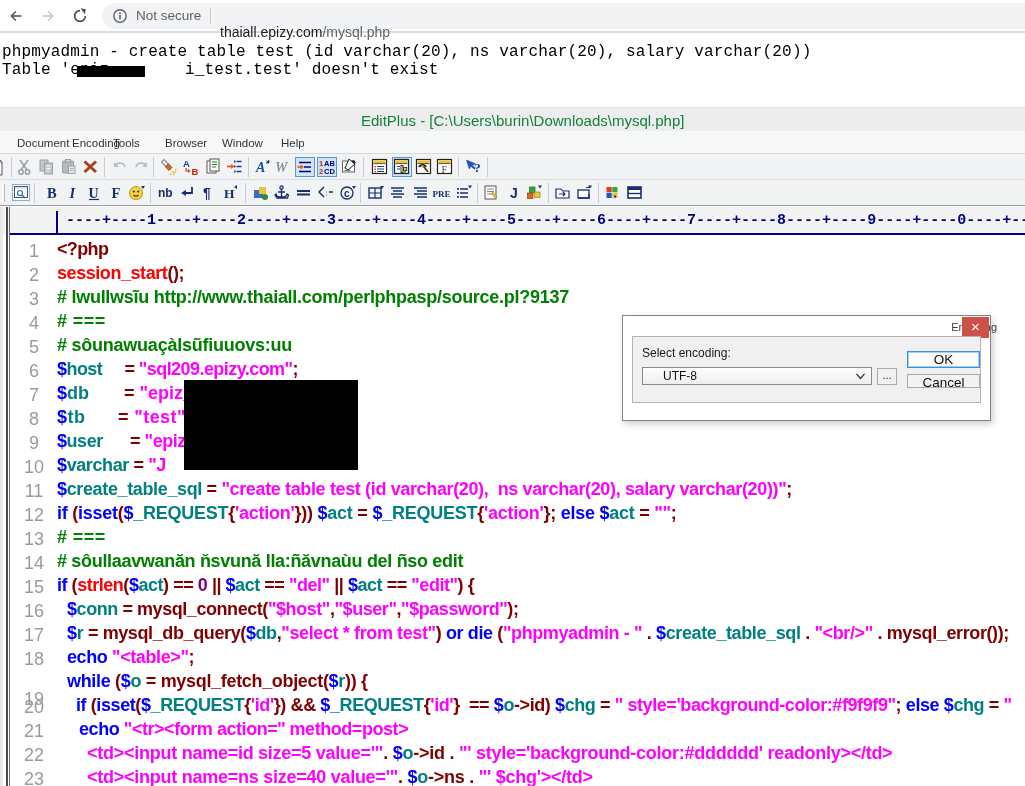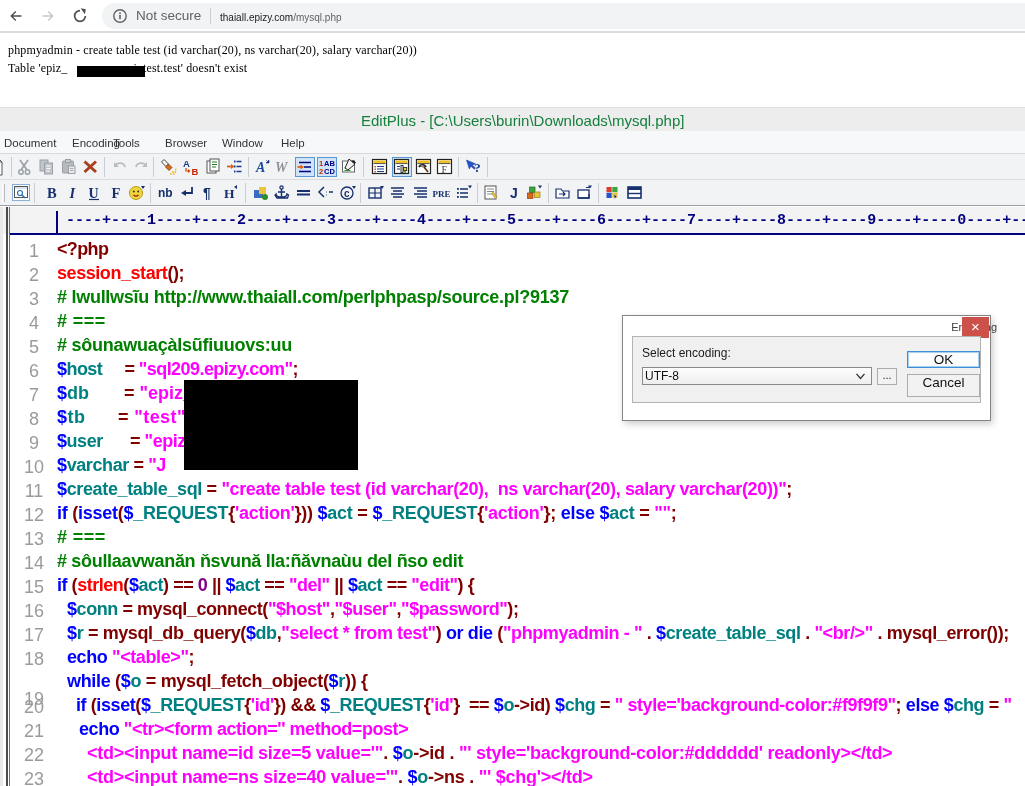--- a/index.html
+++ b/index.html
@@ -1,22 +1,22 @@
 <!DOCTYPE html>
 <html><head><meta charset="utf-8"><style>
 *{margin:0;padding:0;box-sizing:border-box}
 body{width:1025px;height:786px;position:relative;overflow:hidden;background:#fff;font-family:"Liberation Sans",sans-serif}
 .abs{position:absolute}
 #chrome{position:absolute;left:0;top:0;width:1025px;height:33px;background:#fff;border-bottom:2px solid #dadce0}
 #pill{position:absolute;left:102px;top:3px;width:940px;height:26px;border-radius:13px;background:#f1f3f4}
 #nots{position:absolute;left:136px;top:8px;font-size:13.5px;color:#5f6368}
 #urlsep{position:absolute;left:210px;top:8px;width:1px;height:16px;background:#c8cacc}
-#url{position:absolute;left:220px;top:12px;font-size:10px;color:#202124}
+#url{position:absolute;left:220px;top:24px;font-size:14px;color:#202124}
 #url i{font-style:normal;color:#5f6368}
-.serif{position:absolute;left:8px;font-family:Liberation Serif, serif;font-size:12px;letter-spacing:.15px;color:#000;white-space:pre}
+.serif{position:absolute;left:2px;font-family:Liberation Mono, monospace;font-size:16px;letter-spacing:.15px;color:#000;white-space:pre}
 #title{position:absolute;left:0;top:107px;width:1025px;height:24px;background:#ededee;border-top:1px solid #e0e0e0}
 #title span{position:absolute;left:361px;top:4px;font-size:15px;color:#15803d}
 #menu{position:absolute;left:0;top:131px;width:1025px;height:23px;background:#f7f8f9;border-bottom:1px solid #d9d9d9}
 #menu i{position:absolute;top:6px;font-style:normal;font-size:11.5px;color:#333}
 #tb1{position:absolute;left:0;top:154px;width:1025px;height:26px;background:#f2f3f4;border-bottom:1px solid #dcdcdc}
 #tb2{position:absolute;left:0;top:180px;width:1025px;height:26px;background:#f2f3f4;border-bottom:1px solid #9aa0a2}
 .sep{position:absolute;top:3px;width:1px;height:20px;background:#c9cdd1}
 .ticn{position:absolute;top:5px}
 .prsd{outline:1px solid #5a96d2;background:#cfe4f7}
 #ruler{position:absolute;left:0;top:207px;width:1025px;height:27px;background:#f3f3f3}
@@ -31,24 +31,24 @@
 .cl{position:absolute;left:57px;width:975px;height:24px;font-size:18px;line-height:24px;font-weight:bold;white-space:pre;color:#000}
 .cl i,.gn{font-style:normal}
 i.m{color:#800000}i.s{color:#ff00ff}i.c{color:#008000}i.k{color:#0000ff}i.r{color:#ff0000}i.v{color:#008080}i.b{color:#0000ff}i.n{color:#800080}
 #redact1{position:absolute;left:77px;top:66px;width:68px;height:11px;background:#000}
 #redact2{position:absolute;left:184px;top:380px;width:174px;height:90px;background:#000}
 #dlg{position:absolute;left:622px;top:315px;width:369px;height:106px;background:#fff;border:1px solid #848484;box-shadow:2px 3px 7px rgba(0,0,0,.2)}
 #dlgtitle{position:absolute;left:7px;top:5px;width:100%;text-align:right;font-size:11px;color:#404040}
 #dlgx{position:absolute;right:1px;top:1px;width:27px;height:21px;background:#cd5049;color:#fff;text-align:center;font-size:15px;line-height:20px}
 #dlggrp{position:absolute;left:9px;top:20px;width:349px;height:67px;background:#f0f0f0;border:1px solid #b3b3b3}
 #dlglbl{position:absolute;left:9px;top:9px;font-size:12px;color:#1a1a1a}
-#dlgcombo{position:absolute;left:9px;top:30px;width:230px;height:18px;background:linear-gradient(#fdfdfd,#eee);border:1px solid #8a8a8a;font-size:12px;color:#111;line-height:16px;padding-left:2px}
+#dlgcombo{position:absolute;left:9px;top:30px;width:230px;height:18px;background:linear-gradient(#fdfdfd,#eee);border:1px solid #8a8a8a;font-size:12px;color:#111;line-height:16px;padding-left:20px}
 #dlgdots{position:absolute;left:244px;top:31px;width:20px;height:17px;background:#f2f2f2;border:1px solid #ababab;text-align:center;font-size:11px;line-height:13px;color:#222}
 #dlgok{position:absolute;left:274px;top:14px;width:73px;height:17px;background:#fdfdfd;border:1px solid #3d8edb;box-shadow:inset 0 0 0 1px #a8d0f0;text-align:center;font-size:13.5px;line-height:15px;color:#111}
-#dlgcancel{position:absolute;left:274px;top:37px;width:73px;height:23px;background:#f2f2f2;border:1px solid #ababab;text-align:center;font-size:13.5px;line-height:15px;color:#111}
+#dlgcancel{position:absolute;left:274px;top:37px;width:73px;height:14px;background:#f2f2f2;border:1px solid #ababab;text-align:center;font-size:13.5px;line-height:15px;color:#111}
 </style></head><body>
 <div id="chrome">
 <svg class="abs" style="left:9px;top:9px" width="14" height="14" viewBox="0 0 18 18">
       <path d="M16 8.1H5.2l4.2-4.2-1.3-1.3L1.7 9l6.4 6.4 1.3-1.3-4.2-4.2H16z" fill="#4a4e52"></path>
     </svg>
 <svg class="abs" style="left:41px;top:9px" width="14" height="14" viewBox="0 0 18 18">
       <path d="M2 8.1h10.8L8.6 3.9l1.3-1.3L16.3 9l-6.4 6.4-1.3-1.3 4.2-4.2H2z" fill="#c4c7ca"></path>
     </svg>
 <svg class="abs" style="left:72px;top:8px" width="16" height="16" viewBox="0 0 16 16">
       <path d="M8 1.8A6.2 6.2 0 1 0 14.2 8h-1.7A4.5 4.5 0 1 1 8 3.5z" fill="#4a4e52"></path>
@@ -64,21 +64,21 @@
 <div id="urlsep"></div>
 <div id="url">thaiall.epizy.com<i>/mysql.php</i></div>
 </div>
 <div class="serif" style="top:43px">phpmyadmin - create table test (id varchar(20), ns varchar(20), salary varchar(20))</div>
 <div class="serif" style="top:61px">Table 'epiz_<span style="display:inline-block;width:66px"></span>i_test.test' doesn't exist</div>
 <div id="redact1"></div>
 <div id="title">
     <span>EditPlus - [C:\Users\burin\Downloads\mysql.php]</span>
   </div>
 <div id="menu">
-<i style="left:4px">Document</i>
+<i style="left:17px">Document</i>
     <i style="left:72px">Encoding</i>
     <i style="left:113px">Tools</i>
     <i style="left:165px">Browser</i>
     <i style="left:222px">Window</i>
     <i style="left:281px">Help</i>
 </div>
 <div id="tb1">
     <svg class="ticn" style="left:-13px;top:4px" width="18" height="18" viewBox="0 0 18 18">
       <path d="M3 1h9l3 3v13H3z" fill="#fff" stroke="#555"></path>
       <path d="M12 1v3h3" fill="none" stroke="#555"></path>

